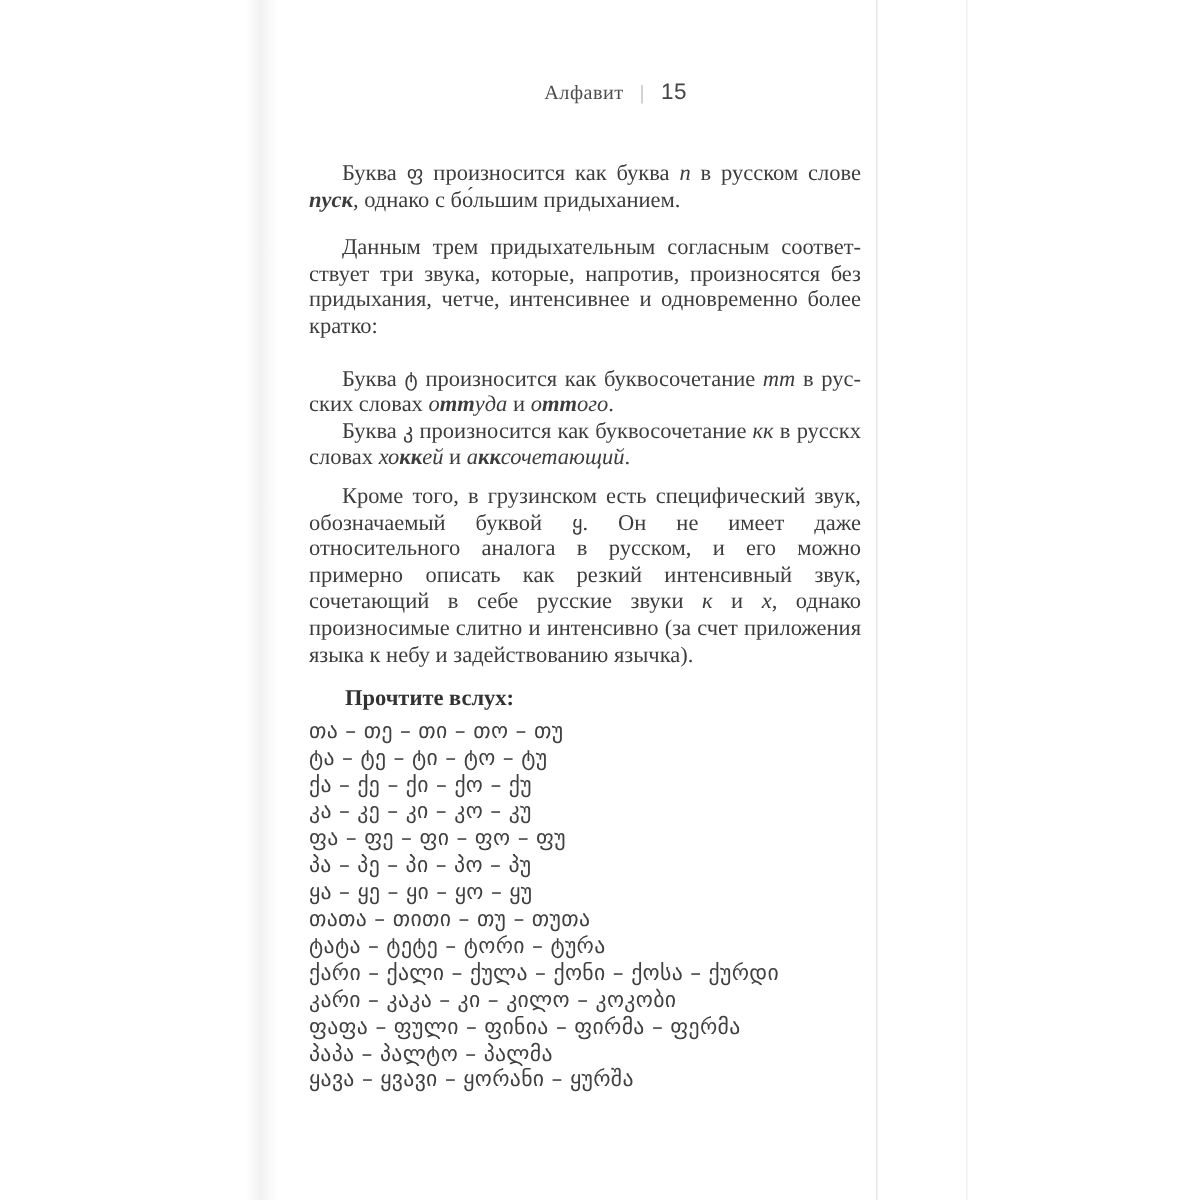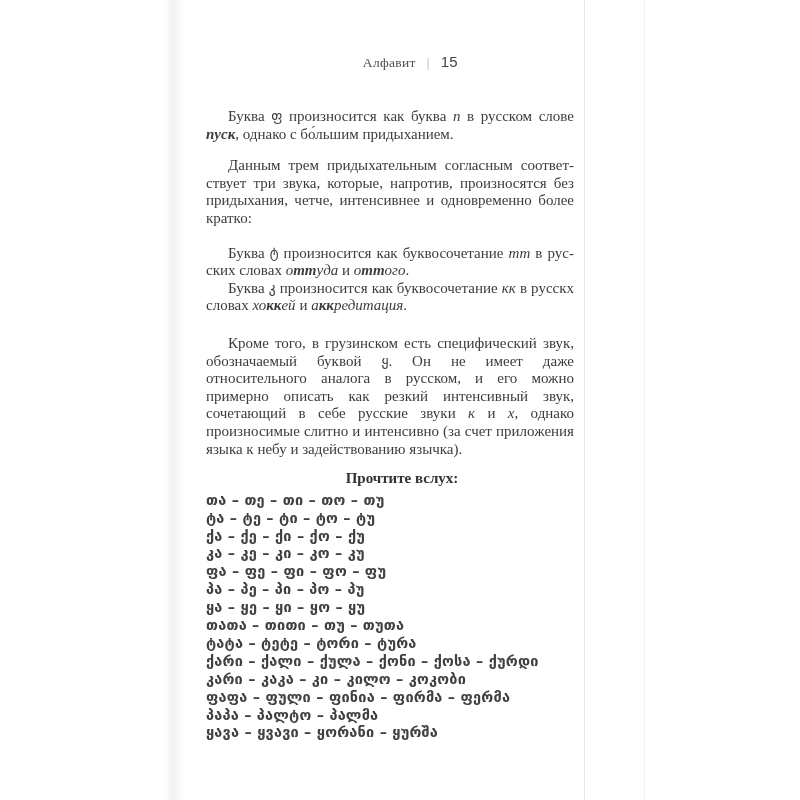--- a/index.html
+++ b/index.html
@@ -14,50 +14,50 @@
   .header{position:absolute;top:53px;right:230px;font-size:13.5px;color:#4d4d4d;
           letter-spacing:0.3px;white-space:nowrap;}
   .header .sep{color:#adadad;margin:0 11px;font-weight:300;}
   .header .pagenum{font-size:15px;color:#444;font-family:"Liberation Sans",sans-serif;}
 
   .content{position:absolute;left:206px;top:108px;width:368px;}
   .para{margin:0;font-size:15px;line-height:17.6px;text-align:justify;
         text-indent:22px;color:#3c3c3c;}
   .mt-s{margin-top:14px;}
   .mt-g{margin-top:17px;}
-  .mt-g2{margin-top:20px;}
+  .mt-g2{margin-top:8px;}
   .it{font-style:italic;}
   .bit{font-style:italic;font-weight:bold;}
   .geo{font-family:"DejaVu Sans",sans-serif;font-size:13.5px;}
 
   .read-heading{margin:12px 0 0 0;font-size:15px;line-height:17.6px;font-weight:bold;
-        color:#323232;text-indent:24px;text-align:center;}
+        color:#323232;text-indent:24px;}
   .read-list{list-style:none;margin:4px 0 0 0;padding:0;
         font-family:"DejaVu Sans",sans-serif;font-size:14.5px;line-height:17.9px;
-        color:#404040;letter-spacing:0.2px;font-weight:bold;}
+        color:#404040;letter-spacing:0.2px;}
   .read-list li{margin:0;}
 </style>
 </head>
 <body>
 
 <div id="page">
   <div class="edge-shadow-left"></div>
   <div class="edge-line-1"></div>
   <div class="edge-line-2"></div>
 
   <div class="header">
     <span>Алфавит</span><span class="sep">|</span><span class="pagenum">15</span>
   </div>
 
   <div class="content">
     <div>
         <p class="para"><span>Буква </span><span class="geo">ფ</span><span> произносится как буква </span><span class="it">п</span><span> в русском слове </span><span class="bit">пуск</span><span>, однако с бо́льшим придыханием.</span></p>
         <p class="para mt-s"><span>Данным трем придыхательным согласным соответ­ствует три звука, которые, напротив, произносятся без придыхания, четче, интенсивнее и одновременно более кратко:</span></p>
         <p class="para mt-g"><span>Буква </span><span class="geo">ტ</span><span> произносится как буквосочетание </span><span class="it">тт</span><span> в рус­ских словах </span><span class="it">о</span><span class="bit">тт</span><span class="it">уда</span><span> и </span><span class="it">о</span><span class="bit">тт</span><span class="it">ого</span><span>.</span></p>
-        <p class="para"><span>Буква </span><span class="geo">კ</span><span> произносится как буквосочетание </span><span class="it">кк</span><span> в русскх словах </span><span class="it">хо</span><span class="bit">кк</span><span class="it">ей</span><span> и </span><span class="it">а</span><span class="bit">кк</span><span class="it">редитация</span><span>.</span></p>
+        <p class="para"><span>Буква </span><span class="geo">კ</span><span> произносится как буквосочетание </span><span class="it">кк</span><span> в русскх словах </span><span class="it">хо</span><span class="bit">кк</span><span class="it">ей</span><span> и </span><span class="it">а</span><span class="bit">кк</span><span class="it">сочетающий</span><span>.</span></p>
         <p class="para mt-g2"><span>Кроме того, в грузинском есть специфический звук, обозначаемый буквой </span><span class="geo">ყ</span><span>. Он не имеет даже относительного аналога в русском, и его можно примерно описать как рез­кий интенсивный звук, сочетающий в себе русские звуки </span><span class="it">к</span><span> и </span><span class="it">х</span><span>, однако произносимые слитно и интенсивно (за счет приложения языка к небу и задействованию язычка).</span></p>
       </div>
     <p class="read-heading">Прочтите вслух:</p>
     <ul class="read-list">
         <li>თა – თე – თი – თო – თუ</li>
         <li>ტა – ტე – ტი – ტო – ტუ</li>
         <li>ქა – ქე – ქი – ქო – ქუ</li>
         <li>კა – კე – კი – კო – კუ</li>
         <li>ფა – ფე – ფი – ფო – ფუ</li>
         <li>პა – პე – პი – პო – პუ</li>

